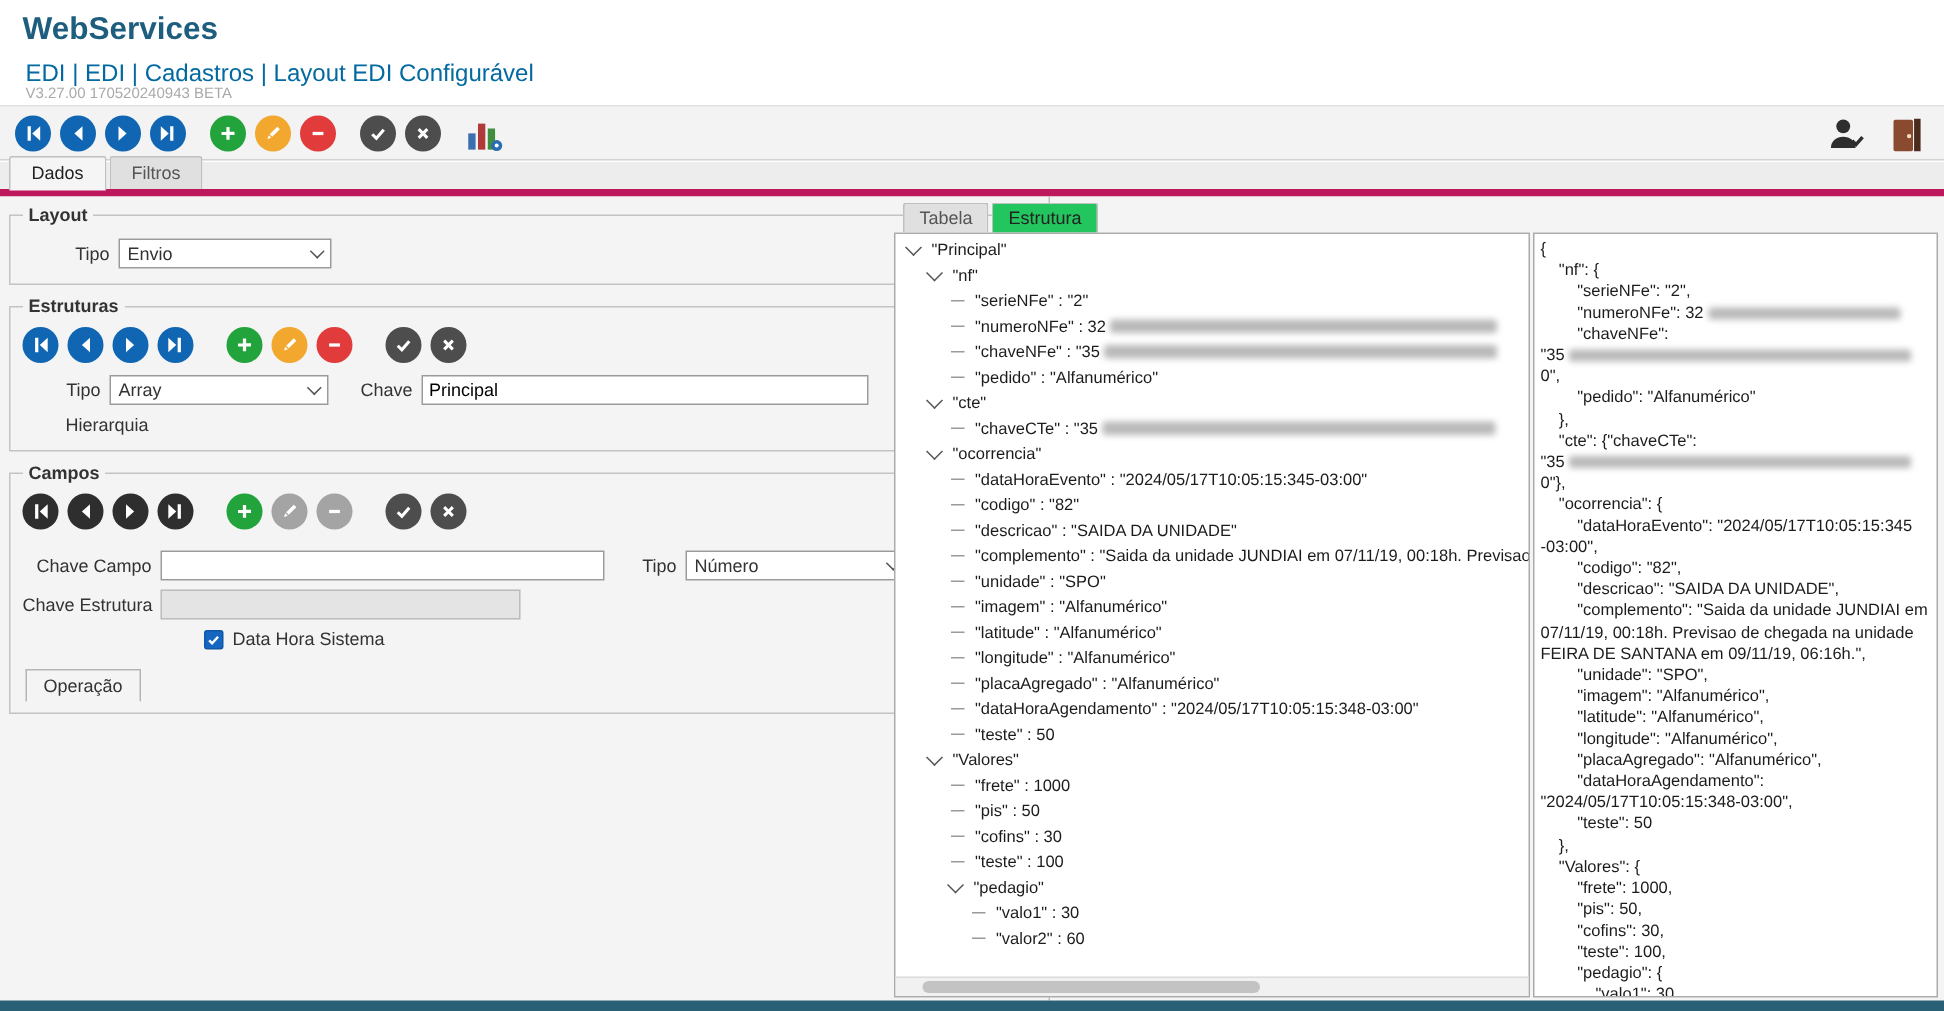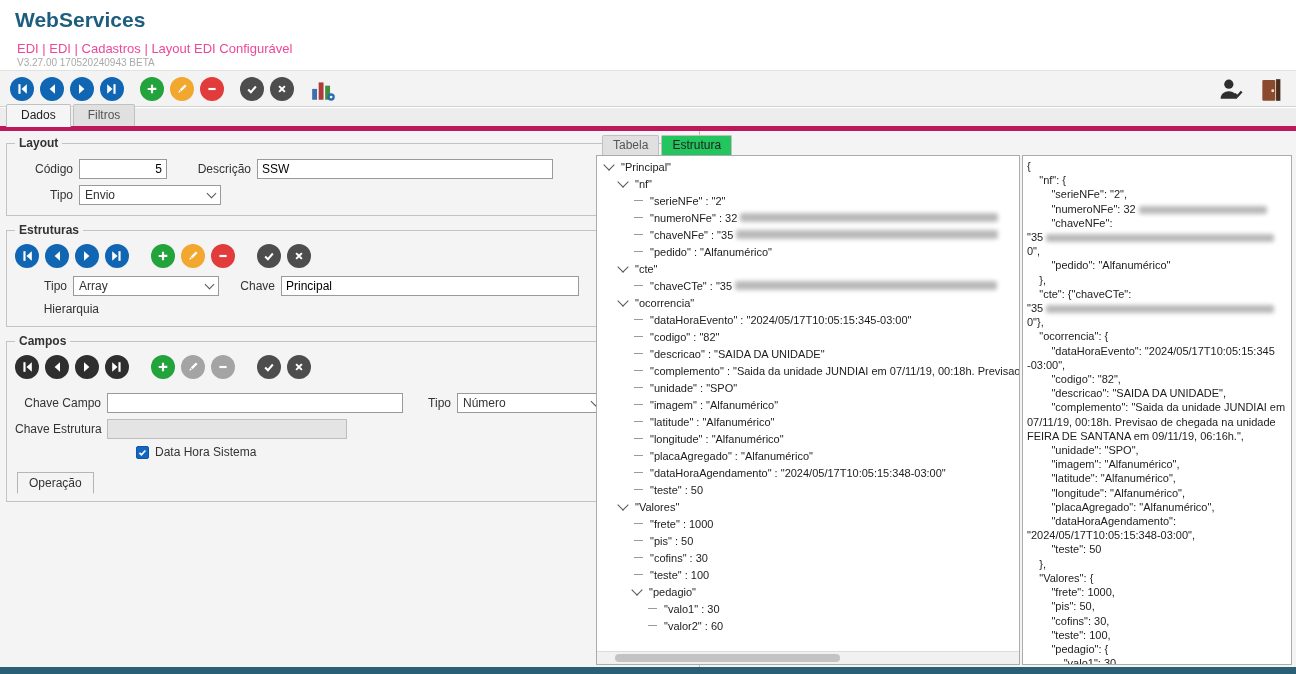--- a/index.html
+++ b/index.html
@@ -2,21 +2,21 @@
 <html><head>
 <meta charset="utf-8">
 <style>
   * { box-sizing: border-box; margin: 0; padding: 0; }
   html,body { width:1296px; height:674px; overflow:hidden; }
   body { position:relative; background:#fff; font-family:"Liberation Sans",sans-serif; color:#333; }
 
   
   .app-header { position:absolute; top:0; left:0; right:0; height:70px; background:#fff; }
   .app-title { position:absolute; left:15px; top:8px; font-size:21px; font-weight:700; color:#1d5d7d; }
-  .breadcrumb { position:absolute; left:17px; top:41px; font-size:13px; color:#ec4899; }
+  .breadcrumb { position:absolute; left:17px; top:41px; font-size:16px; color:#0369a1; }
   .version { position:absolute; left:17px; top:57px; font-size:10px; color:#a9a9a9; }
 
   
   .toolbar { position:absolute; top:70px; left:0; right:0; height:37px; background:#f3f3f3;
              border-top:1px solid #e2e2e2; border-bottom:1px solid #d2d2d2;
              display:flex; align-items:center; padding-left:10px; }
   .tb-group { display:flex; gap:6px; margin-right:16px; }
   .cb { width:24px; height:24px; border-radius:50%; display:flex; align-items:center; justify-content:center;
         border:none; cursor:pointer; padding:0; }
   .cb svg { width:12px; height:12px; display:block; }
@@ -179,26 +179,20 @@
   <div class="tab">Filtros</div>
 </div>
 
 <div class="content">
 
   <div class="left-panel">
 
     <fieldset>
       <legend>Layout</legend>
       <div class="frow">
-        <span class="flabel" style="width:58px">Código</span>
-        <input class="fld" style="width: 88px; text-align: right;" value="5">
-        <span class="flabel" style="width:72px;margin-left:12px">Descrição</span>
-        <input class="fld" style="width: 296px;" value="SSW">
-      </div>
-      <div class="frow">
         <span class="flabel" style="width:58px">Tipo</span>
         <div class="sel" style="width:142px">
           <span>Envio</span>
           <span class="chev"></span>
         </div>
       </div>
     </fieldset>
 
     <fieldset>
       <legend>Estruturas</legend>

